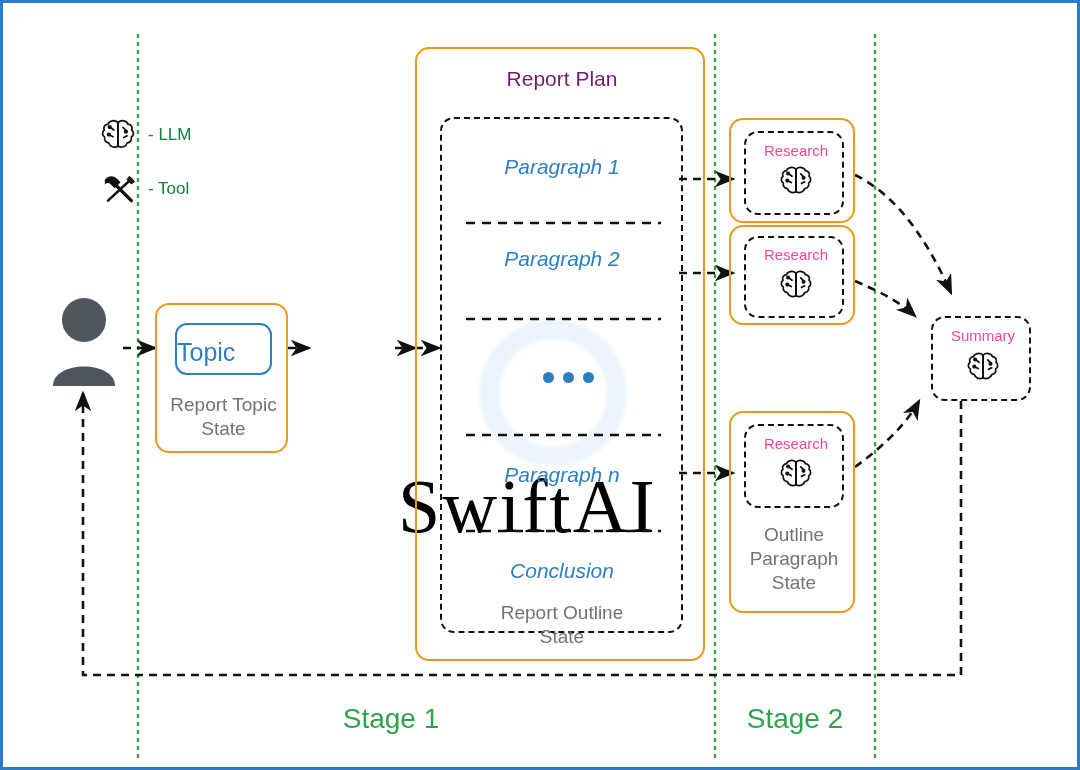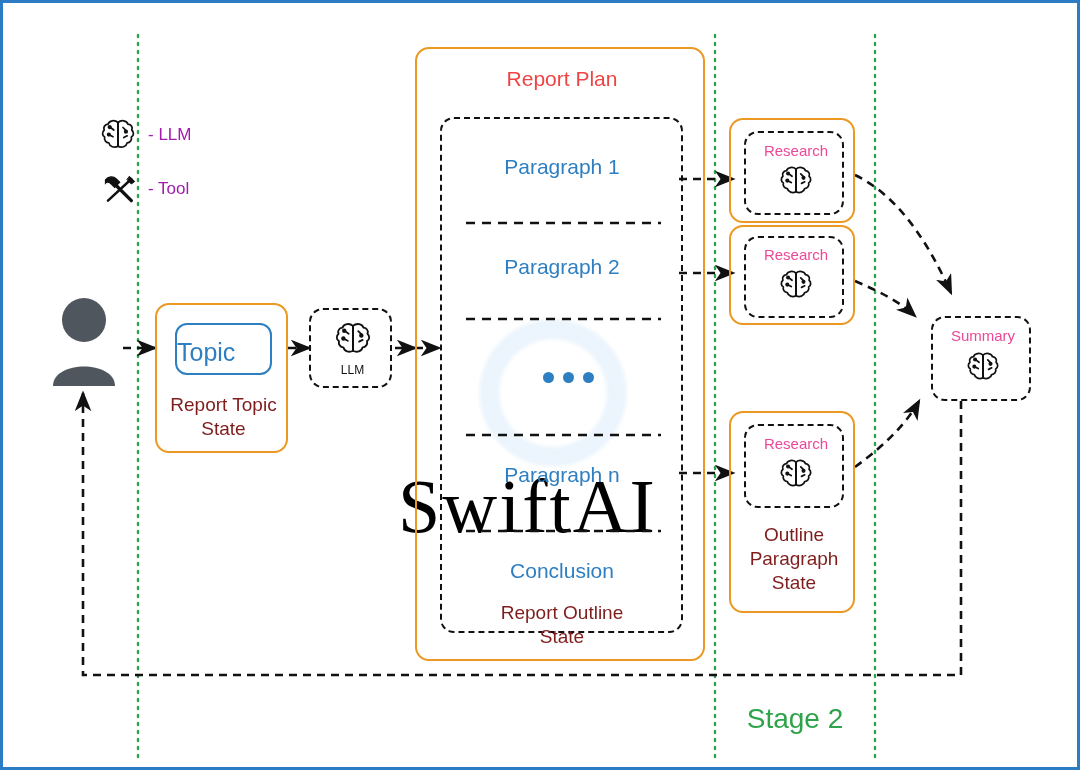--- a/index.html
+++ b/index.html
@@ -33,27 +33,27 @@
   }
   
   .legend-row {
     position: absolute;
     display: flex;
     align-items: center;
     gap: 10px;
   }
   .legend-text {
     font-size: 17px;
-    color: #a21caf;
+    color: #15803d;
   }
   
   .t-blue   { color: #2e7fc1; }
-  .t-orange { color: #7f1d1d; }
+  .t-orange { color: #737373; }
   .t-purple { color: #ec4899; }
-  .t-crimson{ color: #ef4444; }
+  .t-crimson{ color: #701a75; }
   .t-green  { color: #2fa34b; }
 
   .report-plan-title {
     font-size: 21px;
     text-align: center;
     width: 290px;
   }
   .para-text {
     font-size: 21px;
     text-align: center;
@@ -218,52 +218,33 @@
   <div class="box orange-box" style="left:152px; top:300px; width:133px; height:150px;">
     <div class="box blue-box" style="left:18px; top:18px; width:97px; height:52px;">
       <div class="lbl topic-text t-blue" style="left:0px; top:13px; width:97px;">Topic</div>
     </div>
     <div class="lbl state-label t-orange" style="left:0px; top:88px; width:133px;">
       <div>Report Topic</div>
       <div>State</div>
     </div>
   </div>
 
-  <div class="box dash-box" style="left:306px; top:305px; width:83px; height:80px;">
-    <div class="brain" style="left:21px; top:8px;">
-      <svg width="42" height="42" viewBox="0 0 48 48">
-        <g fill="none" stroke="#111" stroke-width="2.1" stroke-linecap="round" stroke-linejoin="round">
-          <path d="M24 9 C20 5.5 13.5 6.5 12 11 C8 11.5 6 15 7.5 18 C4.5 20.5 5 25 8 26.5 C7 30 9.5 33.5 13 33.5 C14 38 19.5 40 24 37.5 Z"></path>
-          <path d="M24 9 C28 5.5 34.5 6.5 36 11 C40 11.5 42 15 40.5 18 C43.5 20.5 43 25 40 26.5 C41 30 38.5 33.5 35 33.5 C34 38 28.5 40 24 37.5 Z"></path>
-          <path d="M24 9 L24 37.5"></path>
-          <path d="M15 15 L19 18"></path>
-            <path d="M14 24 L18 26"></path>
-          <path d="M30 15 L34 19"></path>
-            <path d="M31 27 L35 25"></path>
-          <circle cx="14" cy="14.5" r="1.5" fill="#111"></circle>
-          <circle cx="13" cy="23.5" r="1.5" fill="#111"></circle>
-          <circle cx="33.5" cy="20" r="1.5" fill="#111"></circle>
-        </g>
-      </svg>
-    </div>
-    <div class="lbl llm-mini" style="left:0px; top:54px; width:83px;">LLM</div>
-  </div>
 
   <div class="box orange-box" style="left:412px; top:44px; width:290px; height:614px;">
 
     <div class="lbl report-plan-title t-crimson" style="left:0px; top:18px;">Report Plan</div>
 
-    <div class="box dash-box" style="left:23px; top:68px; width:243px; height:516px;">
+    <div class="box dash-box" style="left:23px; top:68px; width:243px; height:516px;font-style:italic;">
 
       <div class="lbl para-text t-blue" style="left:0px; top:36px;">Paragraph 1</div>
       <svg width="243" height="4" style="position:absolute; left:0; top:102px;">
         <line x1="24" y1="2" x2="219" y2="2" stroke="#111" stroke-width="2.4" stroke-dasharray="9,7"></line>
       </svg>
 
-      <div class="lbl para-text t-blue" style="left:0px; top:136px;">Paragraph 2</div>
+      <div class="lbl para-text t-blue" style="left:0px; top:128px;">Paragraph 2</div>
       <svg width="243" height="4" style="position:absolute; left:0; top:198px;">
         <line x1="24" y1="2" x2="219" y2="2" stroke="#111" stroke-width="2.4" stroke-dasharray="9,7"></line>
       </svg>
 
       <div class="dots-ellipsis" style="left:101px; top:253px;">
         <span></span>
           <span></span>
           <span></span>
       </div>
       <svg width="243" height="4" style="position:absolute; left:0; top:314px;">
@@ -368,15 +349,16 @@
           <path d="M30 15 L34 19"></path>
             <path d="M31 27 L35 25"></path>
           <circle cx="14" cy="14.5" r="1.5" fill="#111"></circle>
           <circle cx="13" cy="23.5" r="1.5" fill="#111"></circle>
           <circle cx="33.5" cy="20" r="1.5" fill="#111"></circle>
         </g>
       </svg>
     </div>
   </div>
 
+  <div class="lbl stage-label t-green" style="left:268px; top:700px; width:240px;">Stage 1</div>
   <div class="lbl stage-label t-green" style="left:672px; top:700px; width:240px;">Stage 2</div>
 
 </div>
 
 </body></html>

